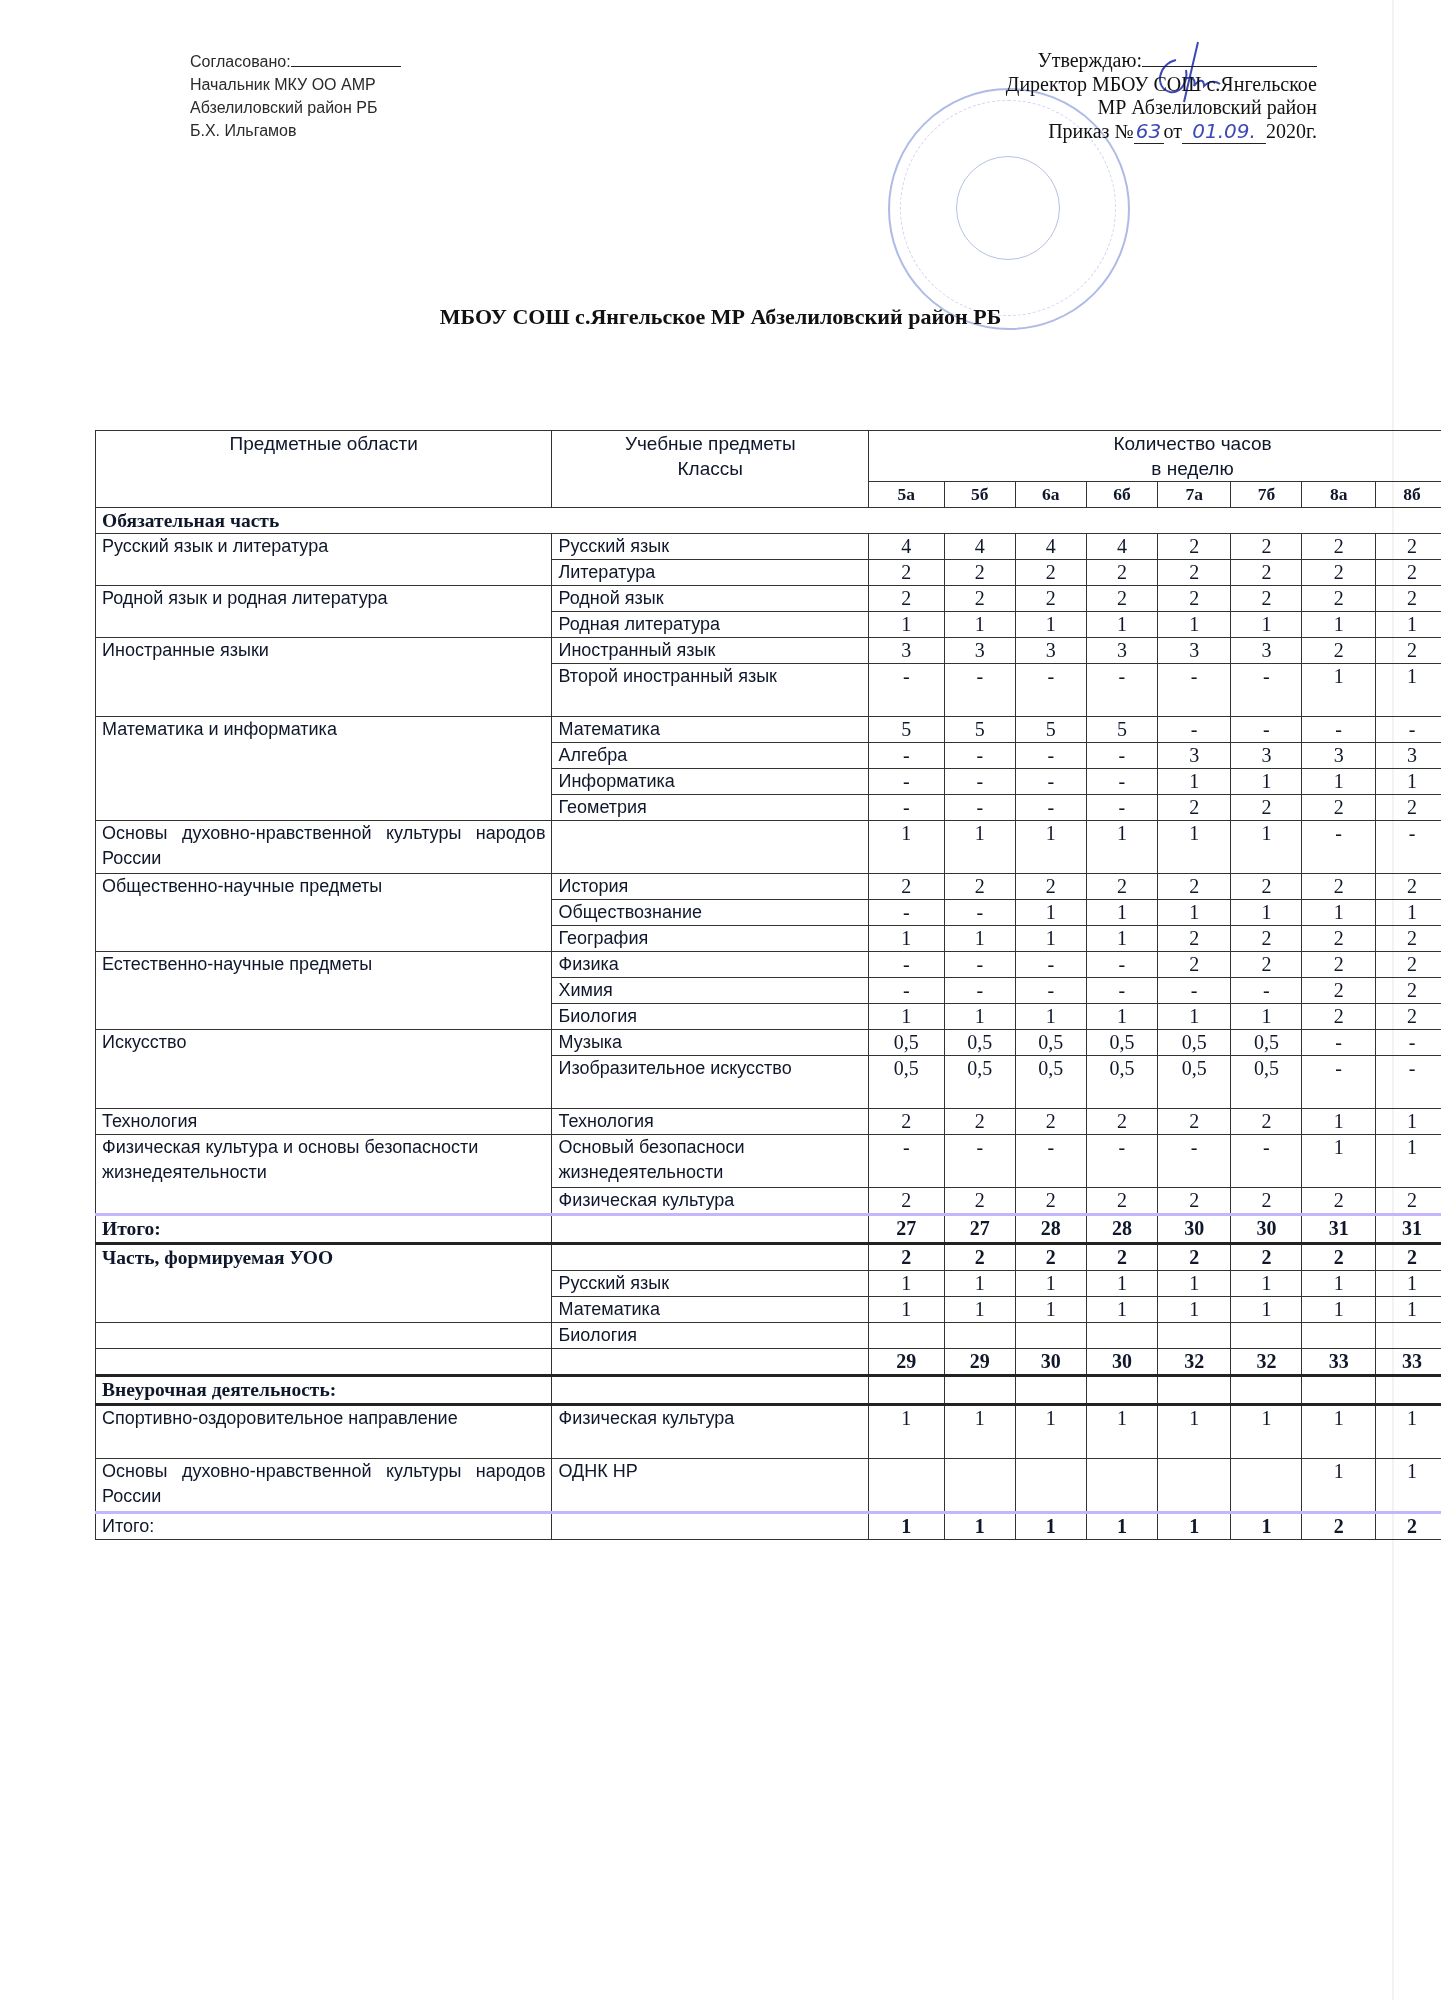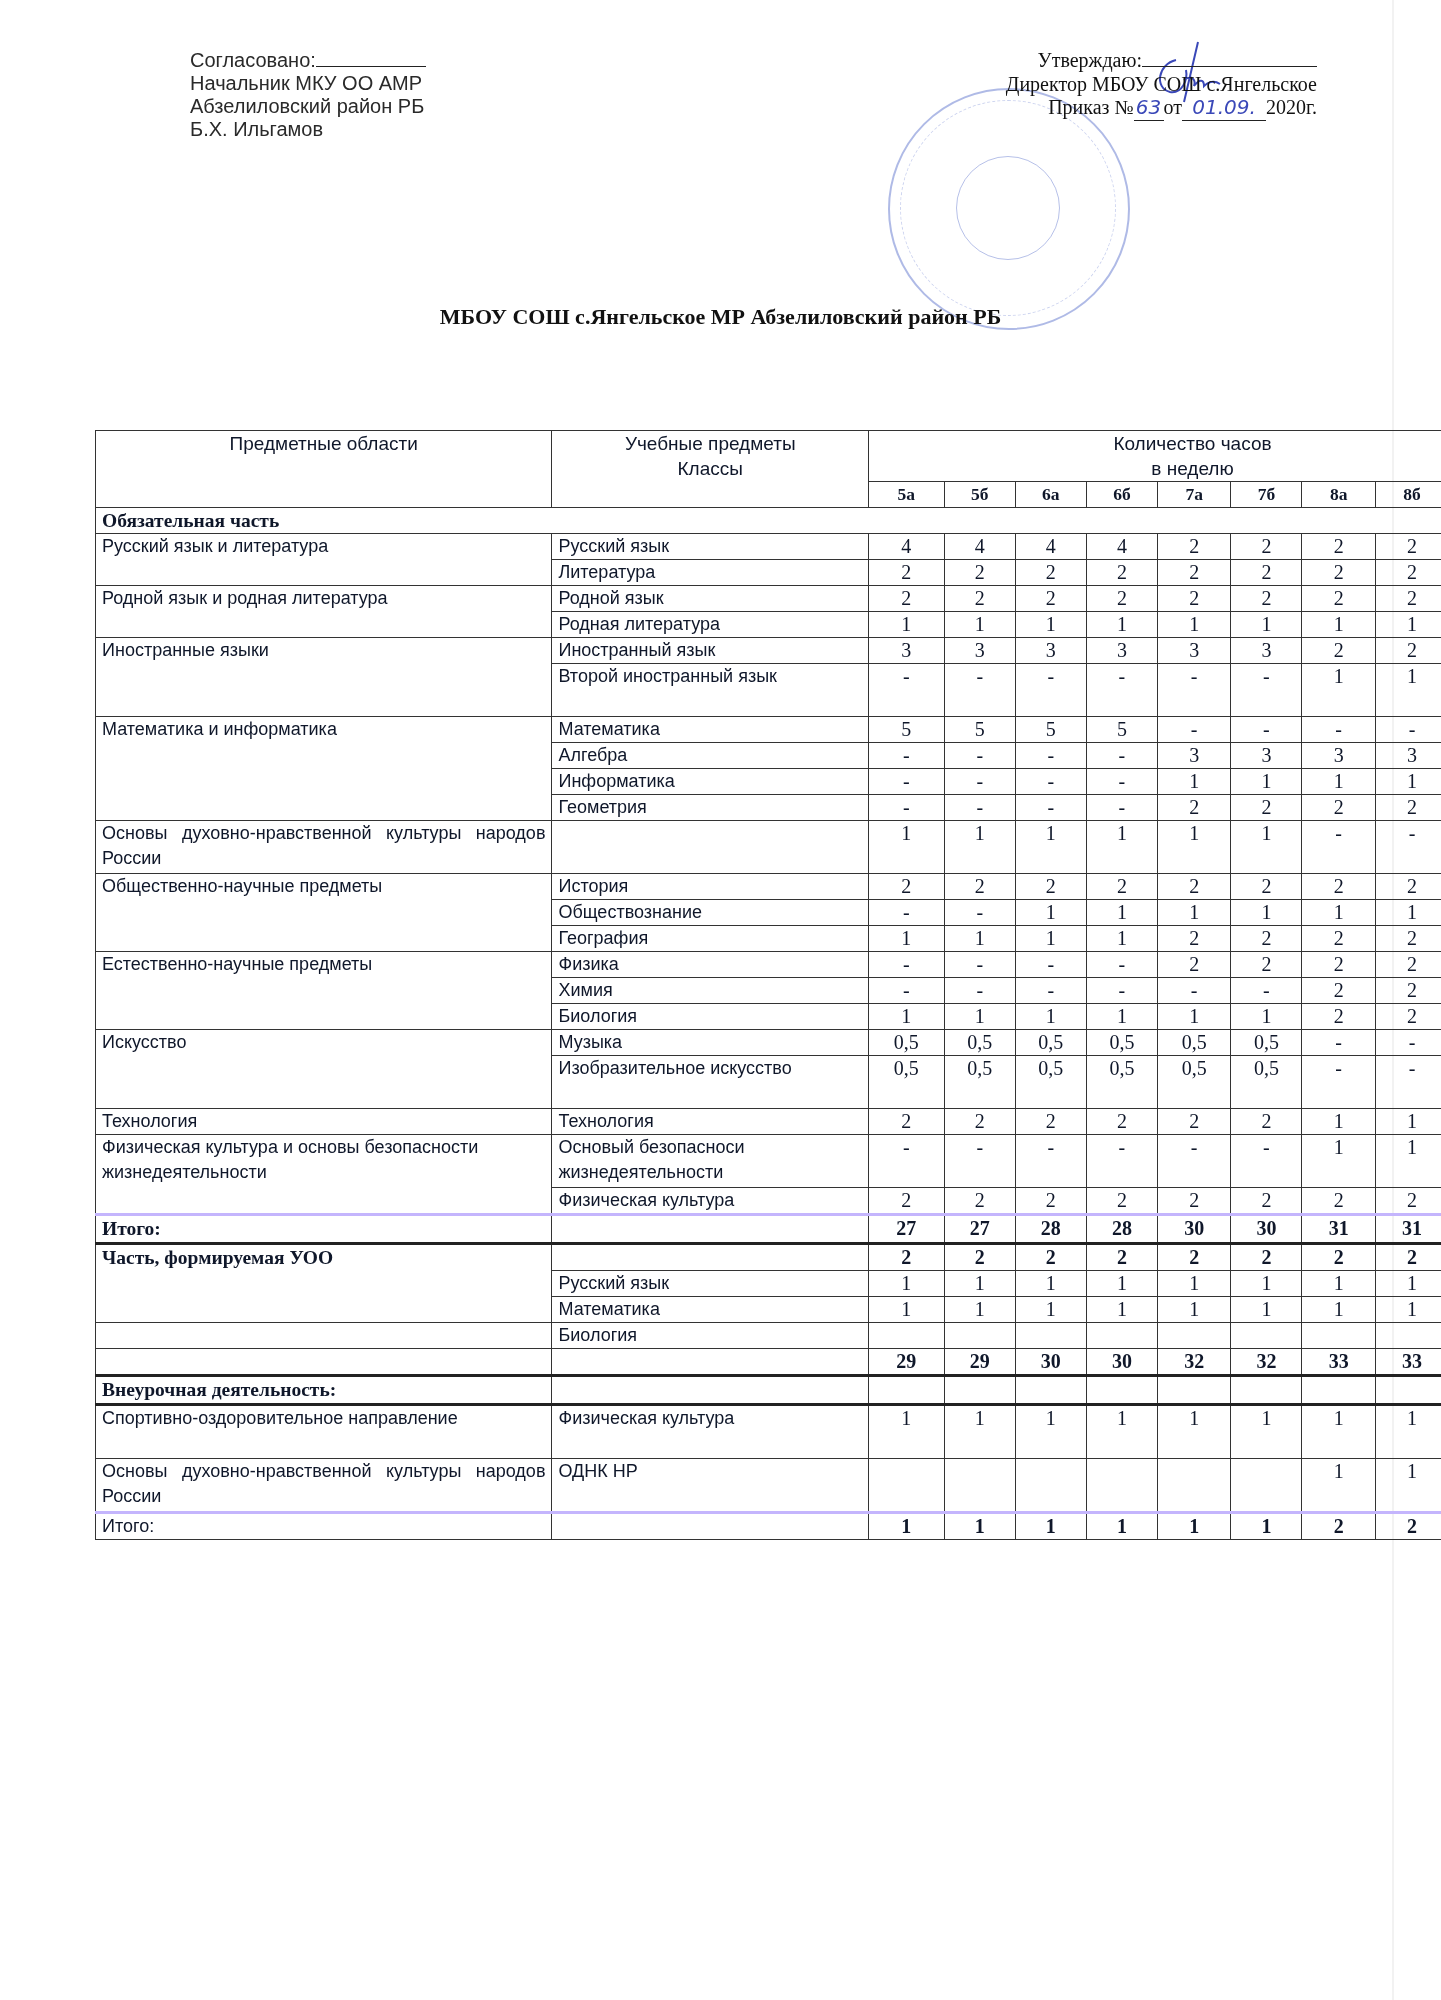--- a/index.html
+++ b/index.html
@@ -3,21 +3,21 @@
 <meta charset="utf-8">
 <style>
   html, body { margin: 0; padding: 0; background: #ffffff; }
   body {
     width: 1441px; height: 2000px; position: relative; overflow: hidden;
     font-family: "Liberation Serif", "DejaVu Serif", serif; color: #1a1a1a;
   }
   .approve-left {
     position: absolute; left: 190px; top: 48px; width: 340px;
     font-family: "Liberation Sans", "DejaVu Sans", sans-serif;
-    font-size: 20px; line-height: 23px; color: #2a2a2a;
+    font-size: 16px; line-height: 23px; color: #2a2a2a;
   }
   .approve-left .line { display: block; white-space: nowrap; }
   .uline { display: inline-block; width: 110px; border-bottom: 1.5px solid #222; height: 18px; vertical-align: baseline; }
   .approve-right {
     position: absolute; right: 124px; top: 48px; width: 520px;
     text-align: right; font-size: 20px; line-height: 23.5px; color: #111;
   }
   .approve-right .line { display: block; white-space: nowrap; }
   .uline-r { display: inline-block; width: 175px; border-bottom: 1.5px solid #222; height: 18px; }
   .hand { font-family: "DejaVu Sans", sans-serif; font-style: italic; color: #3a48b8; font-size: 20px; margin-top: 8px; }
@@ -80,20 +80,21 @@
 </div>
 
 <div class="stamp"></div>
 <svg class="signature" viewBox="0 0 80 70">
   <path d="M28 20 C10 24,6 48,22 52 C34 54,40 40,38 30 M50 2 L36 62 M36 40 C44 34,48 40,46 46 C52 38,56 40,56 46 C60 42,66 40,72 44" fill="none" stroke="#3a48b8" stroke-width="2"></path>
 </svg>
 
 <div class="approve-right">
   <span class="line"><span>Утверждаю:</span><span class="uline-r"></span></span>
   <span class="line">Директор МБОУ СОШ с.Янгельское</span>
+  <span class="line">МР Абзелиловский район</span>
   <span class="line"><span>Приказ №</span><span class="hand-wrap" style="width:30px"><span class="hand">63</span></span><span>от</span><span class="hand-wrap" style="width:84px"><span class="hand">01.09.</span></span><span>2020г.</span></span>
 </div>
 
 <div class="title-block">
   <span class="line">МБОУ СОШ с.Янгельское МР Абзелиловский район РБ</span>
 </div>
 
 <table class="plan">
   <colgroup>
     <col style="width:398px">

